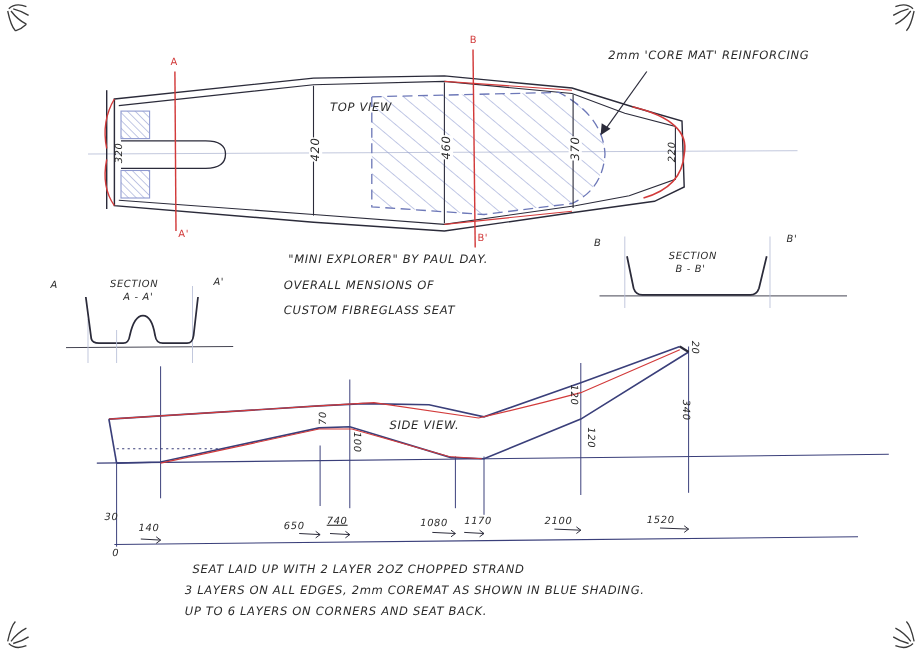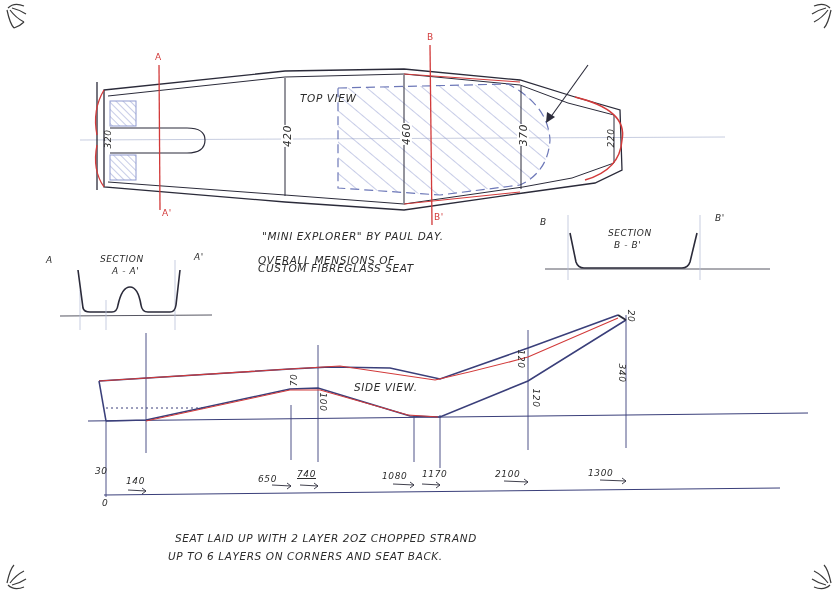--- a/index.html
+++ b/index.html
@@ -122,33 +122,34 @@
 
     <g stroke="#3a3a3a" stroke-width="1.2" fill="none">
       <path d="M8 8 Q14 2 24 6 M7 10 Q10 24 14 28 M10 10 Q16 18 24 22 M12 8 Q20 10 26 14 M14 28 Q20 26 24 22"></path>
       <path d="M830 8 Q824 2 814 6 M831 10 Q828 24 824 28 M828 10 Q822 18 814 22 M826 8 Q818 10 812 14"></path>
       <path d="M8 585 Q14 591 24 587 M7 583 Q10 569 14 565 M10 583 Q16 575 24 571 M12 585 Q20 583 26 579"></path>
       <path d="M830 585 Q824 591 814 587 M831 583 Q828 569 824 565 M828 583 Q822 575 814 571 M826 585 Q818 583 812 579"></path>
     </g>
   </svg>
 
   <div class="hand med" style="left:300px;top:92px;text-align:center;">TOP VIEW</div>
+  <div class="hand med" style="left:553px;top:45px;">2mm 'CORE MAT' REINFORCING</div>
   <div class="hand small rot" style="left:99px;top:134px;transform:rotate(-90deg);">320</div>
   <div class="hand med rot" style="left:276px;top:130px;transform:rotate(-90deg);background:#fff;">420</div>
   <div class="hand med rot" style="left:395px;top:128px;transform:rotate(-90deg);background:#fff;">460</div>
   <div class="hand med rot" style="left:512px;top:129px;transform:rotate(-90deg);background:#fff;">370</div>
   <div class="hand small rot" style="left:602px;top:133px;transform:rotate(-90deg);">220</div>
   <div class="hand red small" style="left:155px;top:52px;">A</div>
   <div class="hand red small" style="left:162px;top:208px;">A'</div>
   <div class="hand red small" style="left:427px;top:32px;">B</div>
   <div class="hand red small" style="left:434px;top:212px;">B'</div>
 
   <div class="hand med" style="left:262px;top:230px;">"MINI EXPLORER" BY PAUL DAY.</div>
   <div class="hand med" style="left:258px;top:254px;">OVERALL    MENSIONS OF</div>
-  <div class="hand med" style="left:258px;top:262px;text-align:center;">CUSTOM  FIBREGLASS SEAT</div>
+  <div class="hand med" style="left:258px;top:276px;text-align:center;">CUSTOM  FIBREGLASS SEAT</div>
 
   <div class="hand small" style="left:100px;top:254px;text-align:center;">SECTION</div>
   <div class="hand small" style="left:112px;top:266px;">A - A'</div>
   <div class="hand small" style="left:46px;top:255px;">A</div>
   <div class="hand small" style="left:194px;top:252px;">A'</div>
 
   <div class="hand small" style="left:608px;top:228px;">SECTION</div>
   <div class="hand small" style="left:614px;top:240px;">B - B'</div>
   <div class="hand small" style="left:540px;top:217px;">B</div>
   <div class="hand small" style="left:715px;top:213px;">B'</div>
@@ -162,17 +163,18 @@
   <div class="hand small rot" style="left:613px;top:368px;transform:rotate(90deg);">340</div>
   <div class="hand small rot" style="left:625px;top:311px;transform:rotate(90deg);">20</div>
 
   <div class="hand small" style="left:102px;top:498px;">0</div>
   <div class="hand small" style="left:126px;top:476px;">140</div>
   <div class="hand small" style="left:258px;top:474px;text-align:center;">650</div>
   <div class="hand small" style="left:297px;top:469px;text-decoration:underline;">740</div>
   <div class="hand small" style="left:382px;top:471px;">1080</div>
   <div class="hand small" style="left:422px;top:469px;">1170</div>
   <div class="hand small" style="left:495px;top:469px;">2100</div>
-  <div class="hand small" style="left:588px;top:468px;">1300</div>
+  <div class="hand small" style="left:588px;top:468px;">1520</div>
 
-  <div class="hand med" style="left:175px;top:512px;margin-top:20px;">SEAT LAID UP WITH  2 LAYER  2OZ  CHOPPED STRAND</div>
+  <div class="hand med" style="left:175px;top:512px;">SEAT LAID UP WITH  2 LAYER  2OZ  CHOPPED STRAND</div>
+  <div class="hand med" style="left:168px;top:531px;">3 LAYERS ON  ALL EDGES,  2mm COREMAT  AS SHOWN  IN  BLUE SHADING.</div>
   <div class="hand med" style="left:168px;top:550px;">UP TO   6 LAYERS   ON CORNERS  AND  SEAT  BACK.</div>
 </div>
 
 </body></html>

